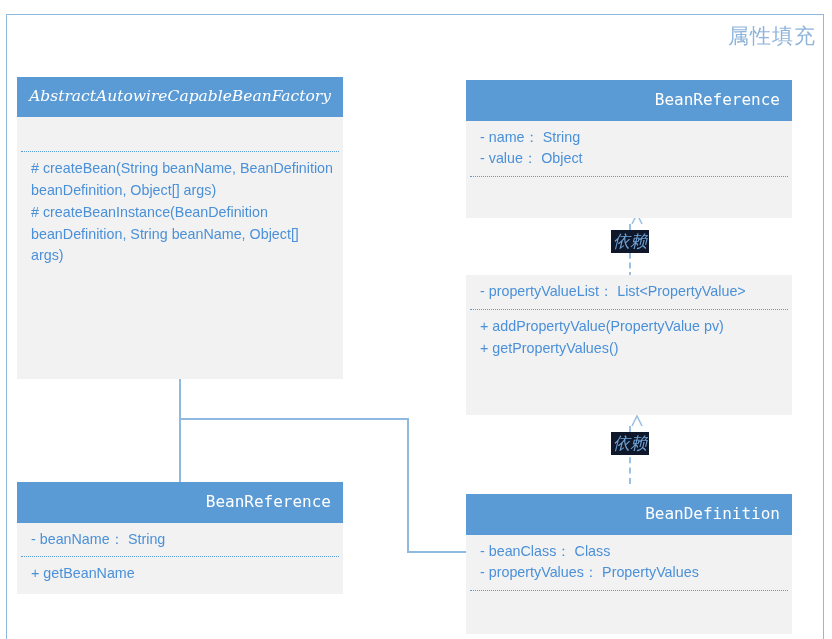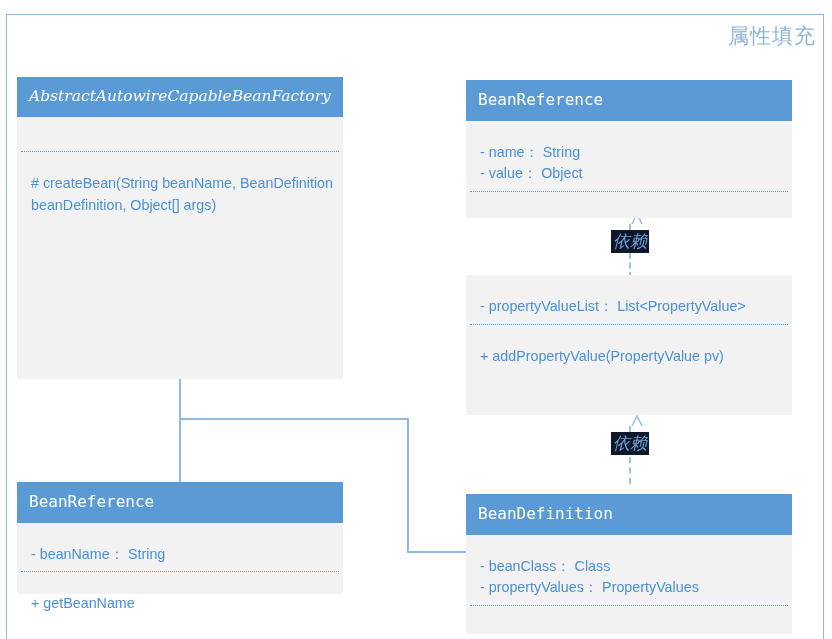--- a/index.html
+++ b/index.html
@@ -47,28 +47,29 @@
   }
   .uml-header {
     background: #5B9BD5;
     color: #ffffff;
     font-family: "DejaVu Sans Mono", "Liberation Mono", monospace;
     font-size: 16px;
     line-height: 1.35;
     padding: 9px 12px 10px 12px;
     box-sizing: border-box;
     word-break: break-word;
+    text-align: right;
   }
   .uml-header.italic {
     font-style: italic;
     font-family: "DejaVu Serif", "Liberation Serif", serif;
     font-size: 15.5px;
   }
   .uml-compartment {
-    padding: 21px 10px 6px 14px;
+    padding: 6px 10px 6px 14px;
     box-sizing: border-box;
   }
   .uml-compartment.empty {
     padding-top: 10px;
     padding-bottom: 10px;
   }
   .sep {
     height: 0;
     border-top: 1px dotted #5B9BD5;
     margin: 0 4px;
@@ -169,20 +170,21 @@
   </div>
 
   <div class="uml-class" style="left:17px; top:69px; width:326px; height:302px;">
     <div class="uml-header italic">AbstractAutowireCapableBeanFactory</div>
     <div class="uml-compartment empty">
       <div class="spacer-14"></div>
     </div>
     <div class="sep"></div>
     <div class="uml-compartment">
       <div class="member"># createBean(String beanName, BeanDefinition beanDefinition, Object[] args)</div>
+      <div class="member"># createBeanInstance(BeanDefinition beanDefinition, String beanName, Object[] args)</div>
     </div>
   </div>
 
   <div class="uml-class" style="left:466px; top:72px; width:326px; height:138px;">
     <div class="uml-header">BeanReference</div>
     <div class="uml-compartment">
       <div class="member">- name： String</div>
       <div class="member">- value： Object</div>
     </div>
     <div class="sep"></div>
@@ -191,20 +193,21 @@
     </div>
   </div>
 
   <div class="uml-class" style="left:466px; top:267px; width:326px; height:140px;">
     <div class="uml-compartment">
       <div class="member">- propertyValueList： List&lt;PropertyValue&gt;</div>
     </div>
     <div class="sep"></div>
     <div class="uml-compartment">
       <div class="member">+ addPropertyValue(PropertyValue pv)</div>
+      <div class="member">+ getPropertyValues()</div>
     </div>
   </div>
 
   <div class="uml-class" style="left:17px; top:474px; width:326px; height:112px;">
     <div class="uml-header">BeanReference</div>
     <div class="uml-compartment">
       <div class="member">- beanName： String</div>
     </div>
     <div class="sep"></div>
     <div class="uml-compartment">

